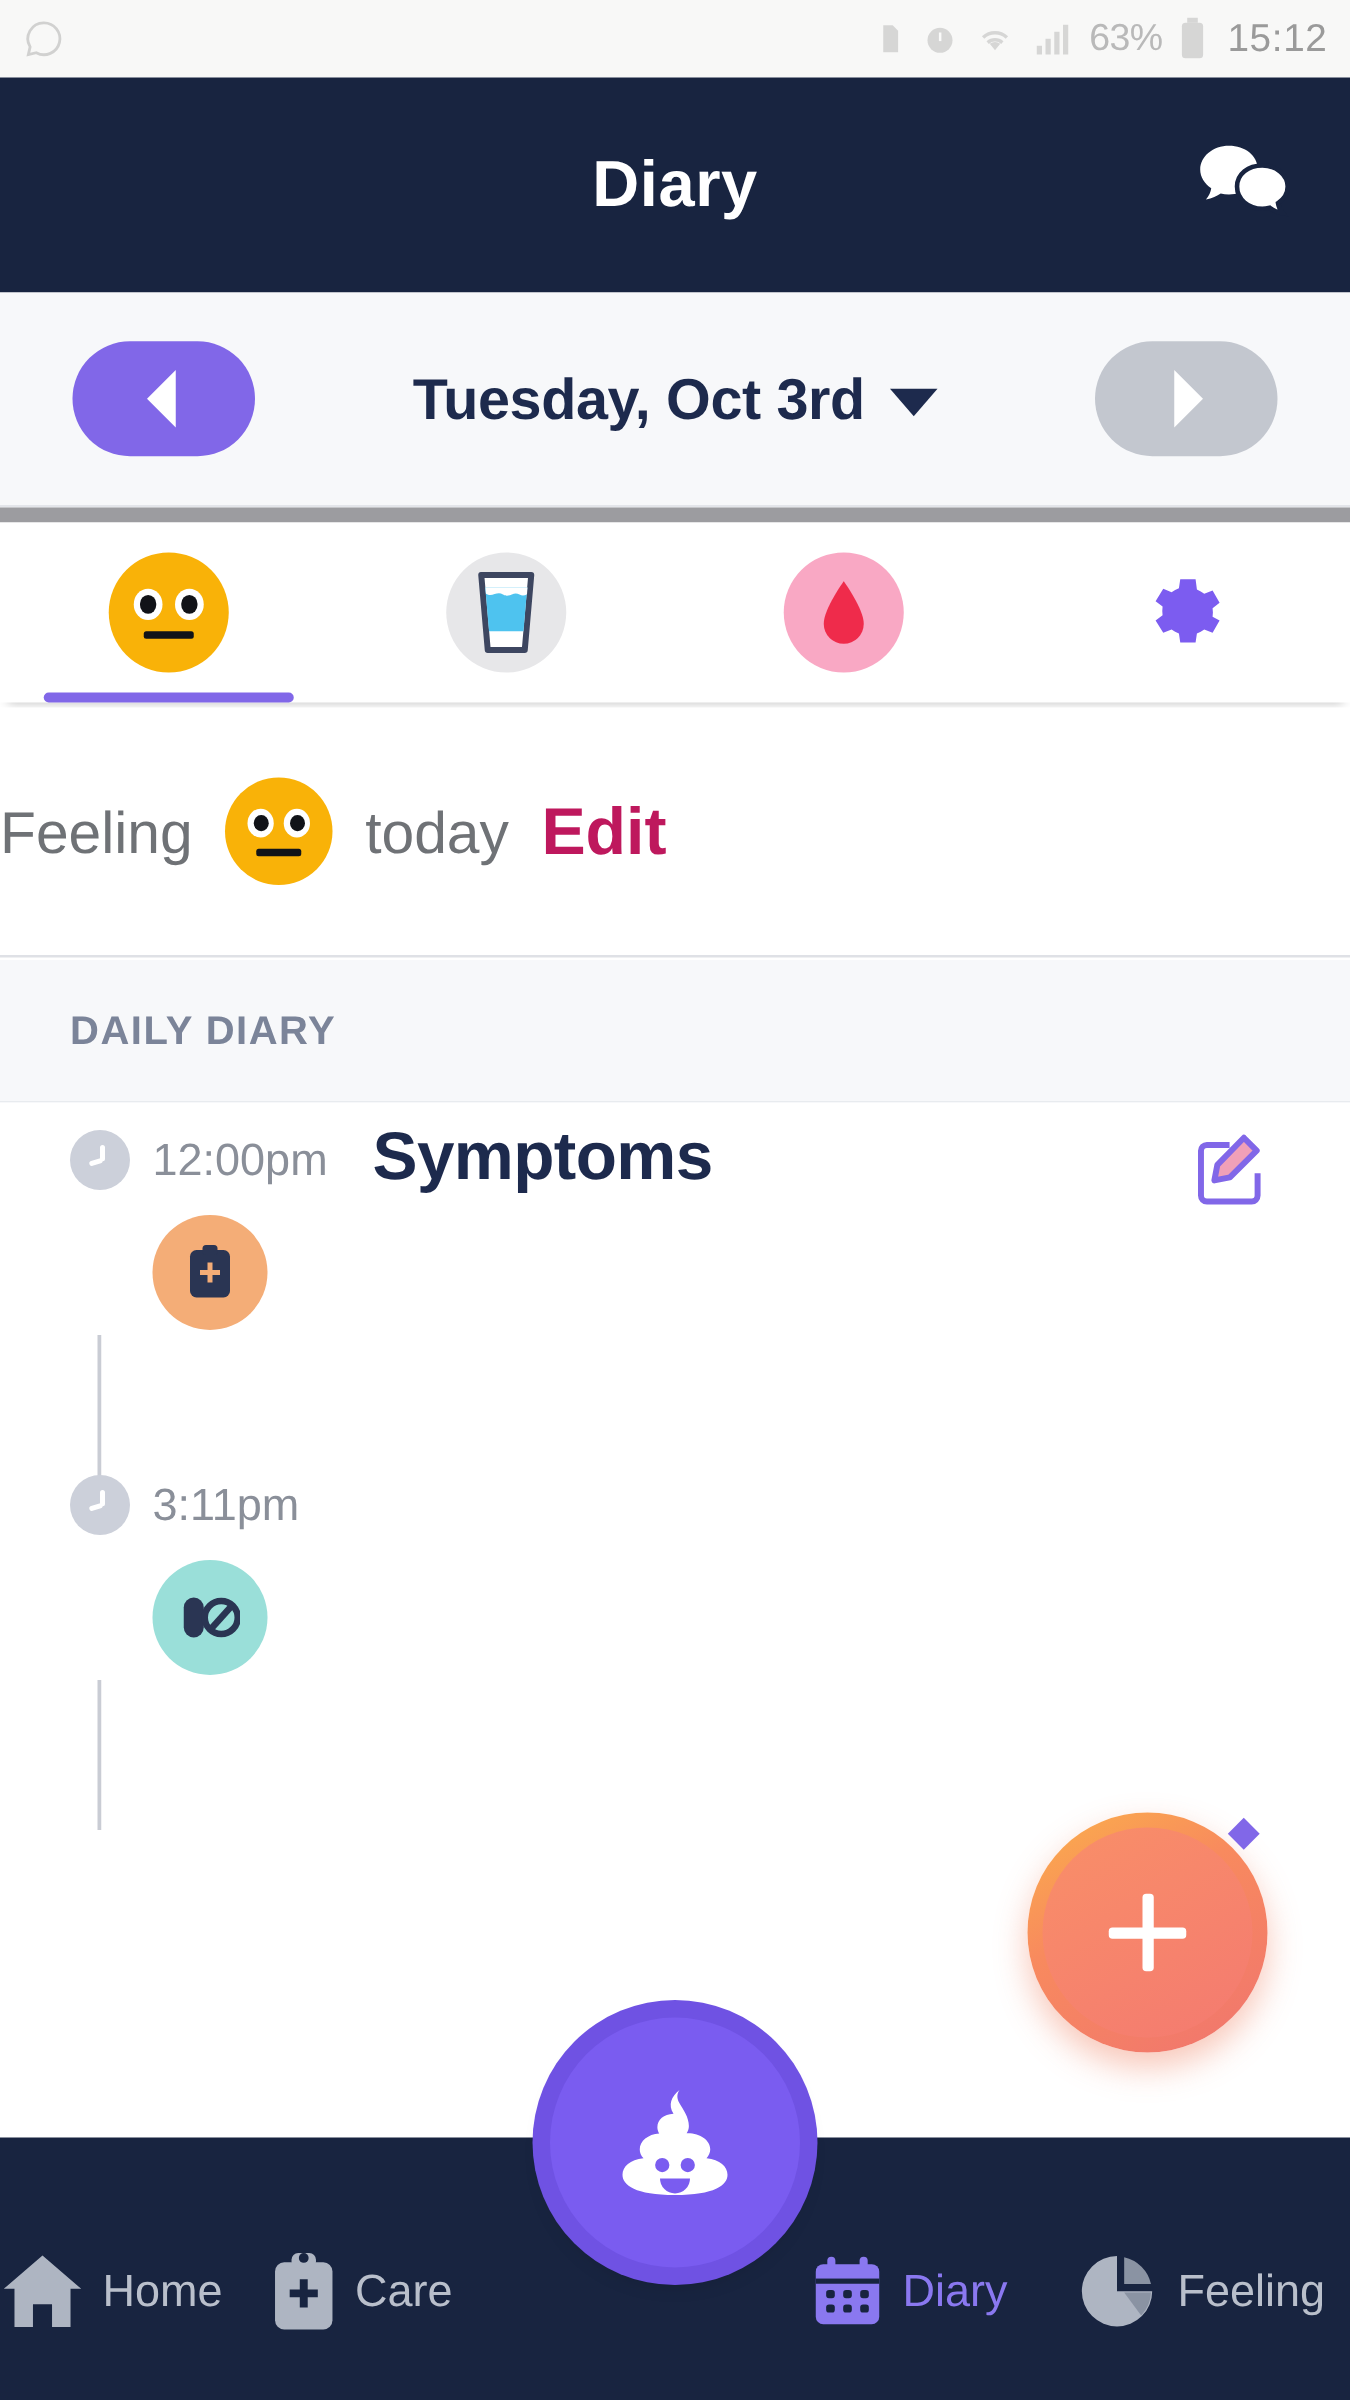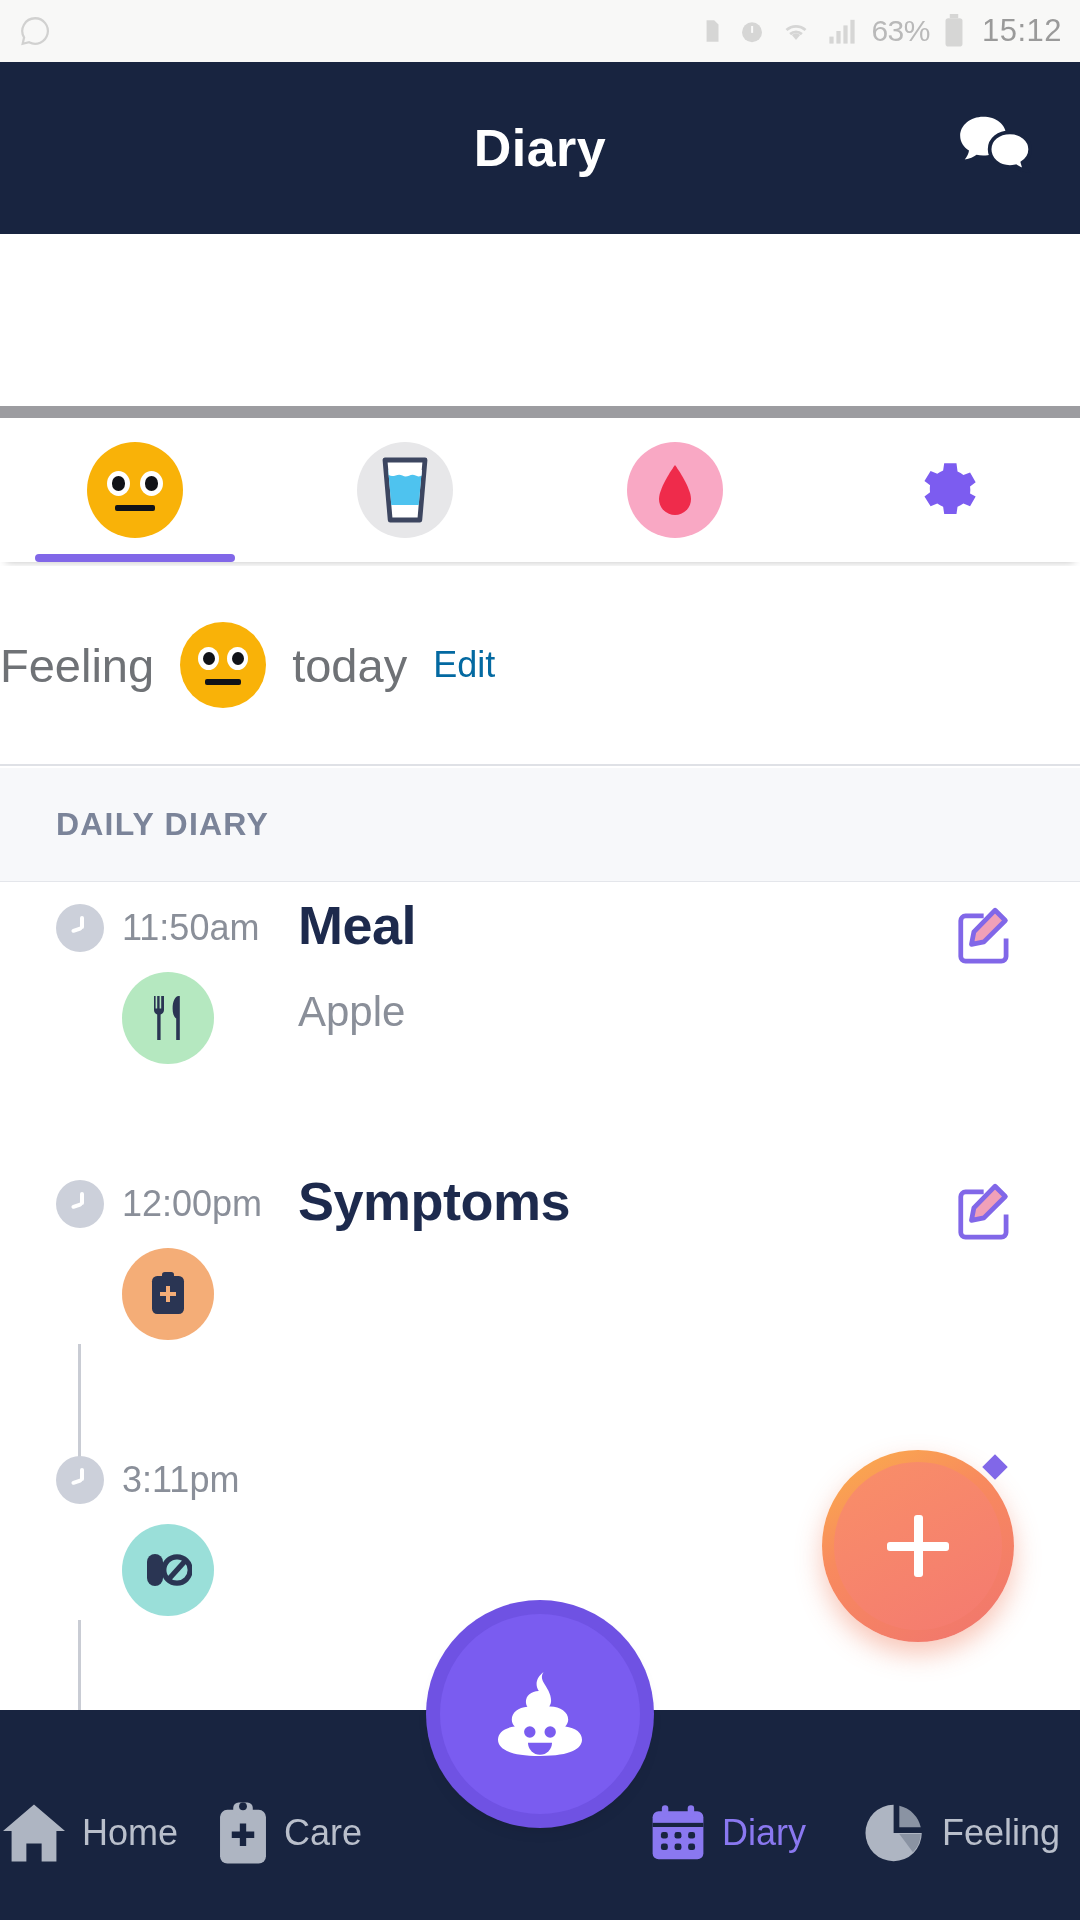--- a/index.html
+++ b/index.html
@@ -145,21 +145,21 @@
   .feeling {
     position: absolute; top: 566px; left: 0;
     width: 1080px; height: 200px;
     background: #ffffff;
     display: flex; align-items: center; 
     gap: 26px;
     border-bottom: 2px solid #dfe1e6;
   }
   .feeling-text { font-size: 47px; color: #6f7276; }
   .feeling-edit {
-    font-size: 36px; color: #0369a1; font-weight: normal;
+    font-size: 53px; color: #be185d; font-weight: bold;
     cursor: pointer;
   }
 
   
   .section-head {
     position: absolute; top: 768px; left: 0;
     width: 1080px; height: 114px;
     background: #f7f8fa;
     display: flex; align-items: center;
     border-bottom: 1px solid #e4e6eb;
@@ -320,20 +320,36 @@
   <div class="appbar">
     <span class="appbar-title">Diary</span>
     <div class="appbar-action">
       <svg width="82" height="70" viewBox="0 0 44 38">
         <path fill="#ffffff" d="M14.5 2C7.6 2 2 6.6 2 12.3c0 3.3 1.9 6.2 4.8 8.1-.2 1.6-1 3.4-2.3 4.9 2.6-.4 4.9-1.5 6.4-2.6 1.1.3 2.3.4 3.6.4 6.9 0 12.5-4.6 12.5-10.8S21.4 2 14.5 2z"></path>
         <path fill="#ffffff" stroke="#182440" stroke-width="2" d="M29 10.5c6.1 0 11 4.1 11 9.2 0 2.9-1.6 5.5-4.2 7.2.2 1.4.9 3 2 4.3-2.3-.3-4.3-1.3-5.6-2.3-1 .2-2.1.4-3.2.4-6.1 0-11-4.1-11-9.6s4.9-9.2 11-9.2z"></path>
       </svg>
     </div>
   </div>
 
+  <div class="datebar">
+    <button class="date-prev">
+      <svg width="46" height="50" viewBox="0 0 24 26">
+        <path fill="#ffffff" d="M17 1 L17 25 L5 13 Z"></path>
+      </svg>
+    </button>
+    <div class="date-label-wrap">
+      <span class="date-label">Tuesday, Oct 3rd</span>
+      <span class="date-caret"></span>
+    </div>
+    <button class="date-next">
+      <svg width="46" height="50" viewBox="0 0 24 26">
+        <path fill="#ffffff" d="M7 1 L7 25 L19 13 Z"></path>
+      </svg>
+    </button>
+  </div>
 
   <div class="strip"></div>
 
   <div class="tabs">
 
     <button class="tab">
       <span class="emoji-face" style="width:96px;height:96px;">
         <span class="eye" style="width:23px;height:25px;left:20px;top:29px;"></span>
         <span class="eye" style="width:23px;height:25px;right:20px;top:29px;"></span>
         <span class="mouth" style="width:40px;height:6px;left:28px;top:63px;"></span>
@@ -376,40 +392,20 @@
     <span class="feeling-text">today</span>
     <span class="feeling-edit">Edit</span>
   </div>
 
   <div class="section-head">
     <span class="section-head-label">DAILY DIARY</span>
   </div>
 
   <div class="entries">
 
-    <div class="entry">
-      <div class="entry-time-row">
-        <span class="clock-icon"></span>
-        <span class="entry-time">11:50am</span>
-      </div>
-      <span class="entry-badge badge-meal">
-        <svg width="44" height="48" viewBox="0 0 22 24">
-          <path fill="#2a3553" d="M4 1v7a2.4 2.4 0 0 0 1.6 2.2V23h1.7V10.2A2.4 2.4 0 0 0 9 8V1H7.6v6.2H6.8V1H5.6v6.2h-.8V1z"></path>
-          <path fill="#2a3553" d="M16.3 1c-1.8 0-3 2.8-3 6.2 0 2.5.7 4.4 1.8 5v10.8h1.8V1z"></path>
-        </svg>
-      </span>
-      <span class="entry-title">Meal</span>
-      <span class="entry-detail">Apple</span>
-      <span class="entry-edit">
-        <svg width="62" height="62" viewBox="0 0 26 26">
-          <path fill="none" stroke="#8167e8" stroke-width="2" d="M21 14.5V22a2 2 0 0 1-2 2H4a2 2 0 0 1-2-2V7a2 2 0 0 1 2-2h7.6"></path>
-          <path fill="#f0a0b8" stroke="#8167e8" stroke-width="2" stroke-linejoin="round" d="m16.4 2.6 4.3 4.3-9 9-5.2 1 1-5.2z"></path>
-        </svg>
-      </span>
-    </div>
 
     <div class="entry">
       <div class="entry-time-row">
         <span class="clock-icon"></span>
         <span class="entry-time">12:00pm</span>
       </div>
       <span class="entry-connector"></span>
       <span class="entry-badge badge-symptoms">
         <svg width="44" height="48" viewBox="0 0 22 24">
           <rect x="3" y="3" width="16" height="19" rx="2.6" fill="#2a3553"></rect>

